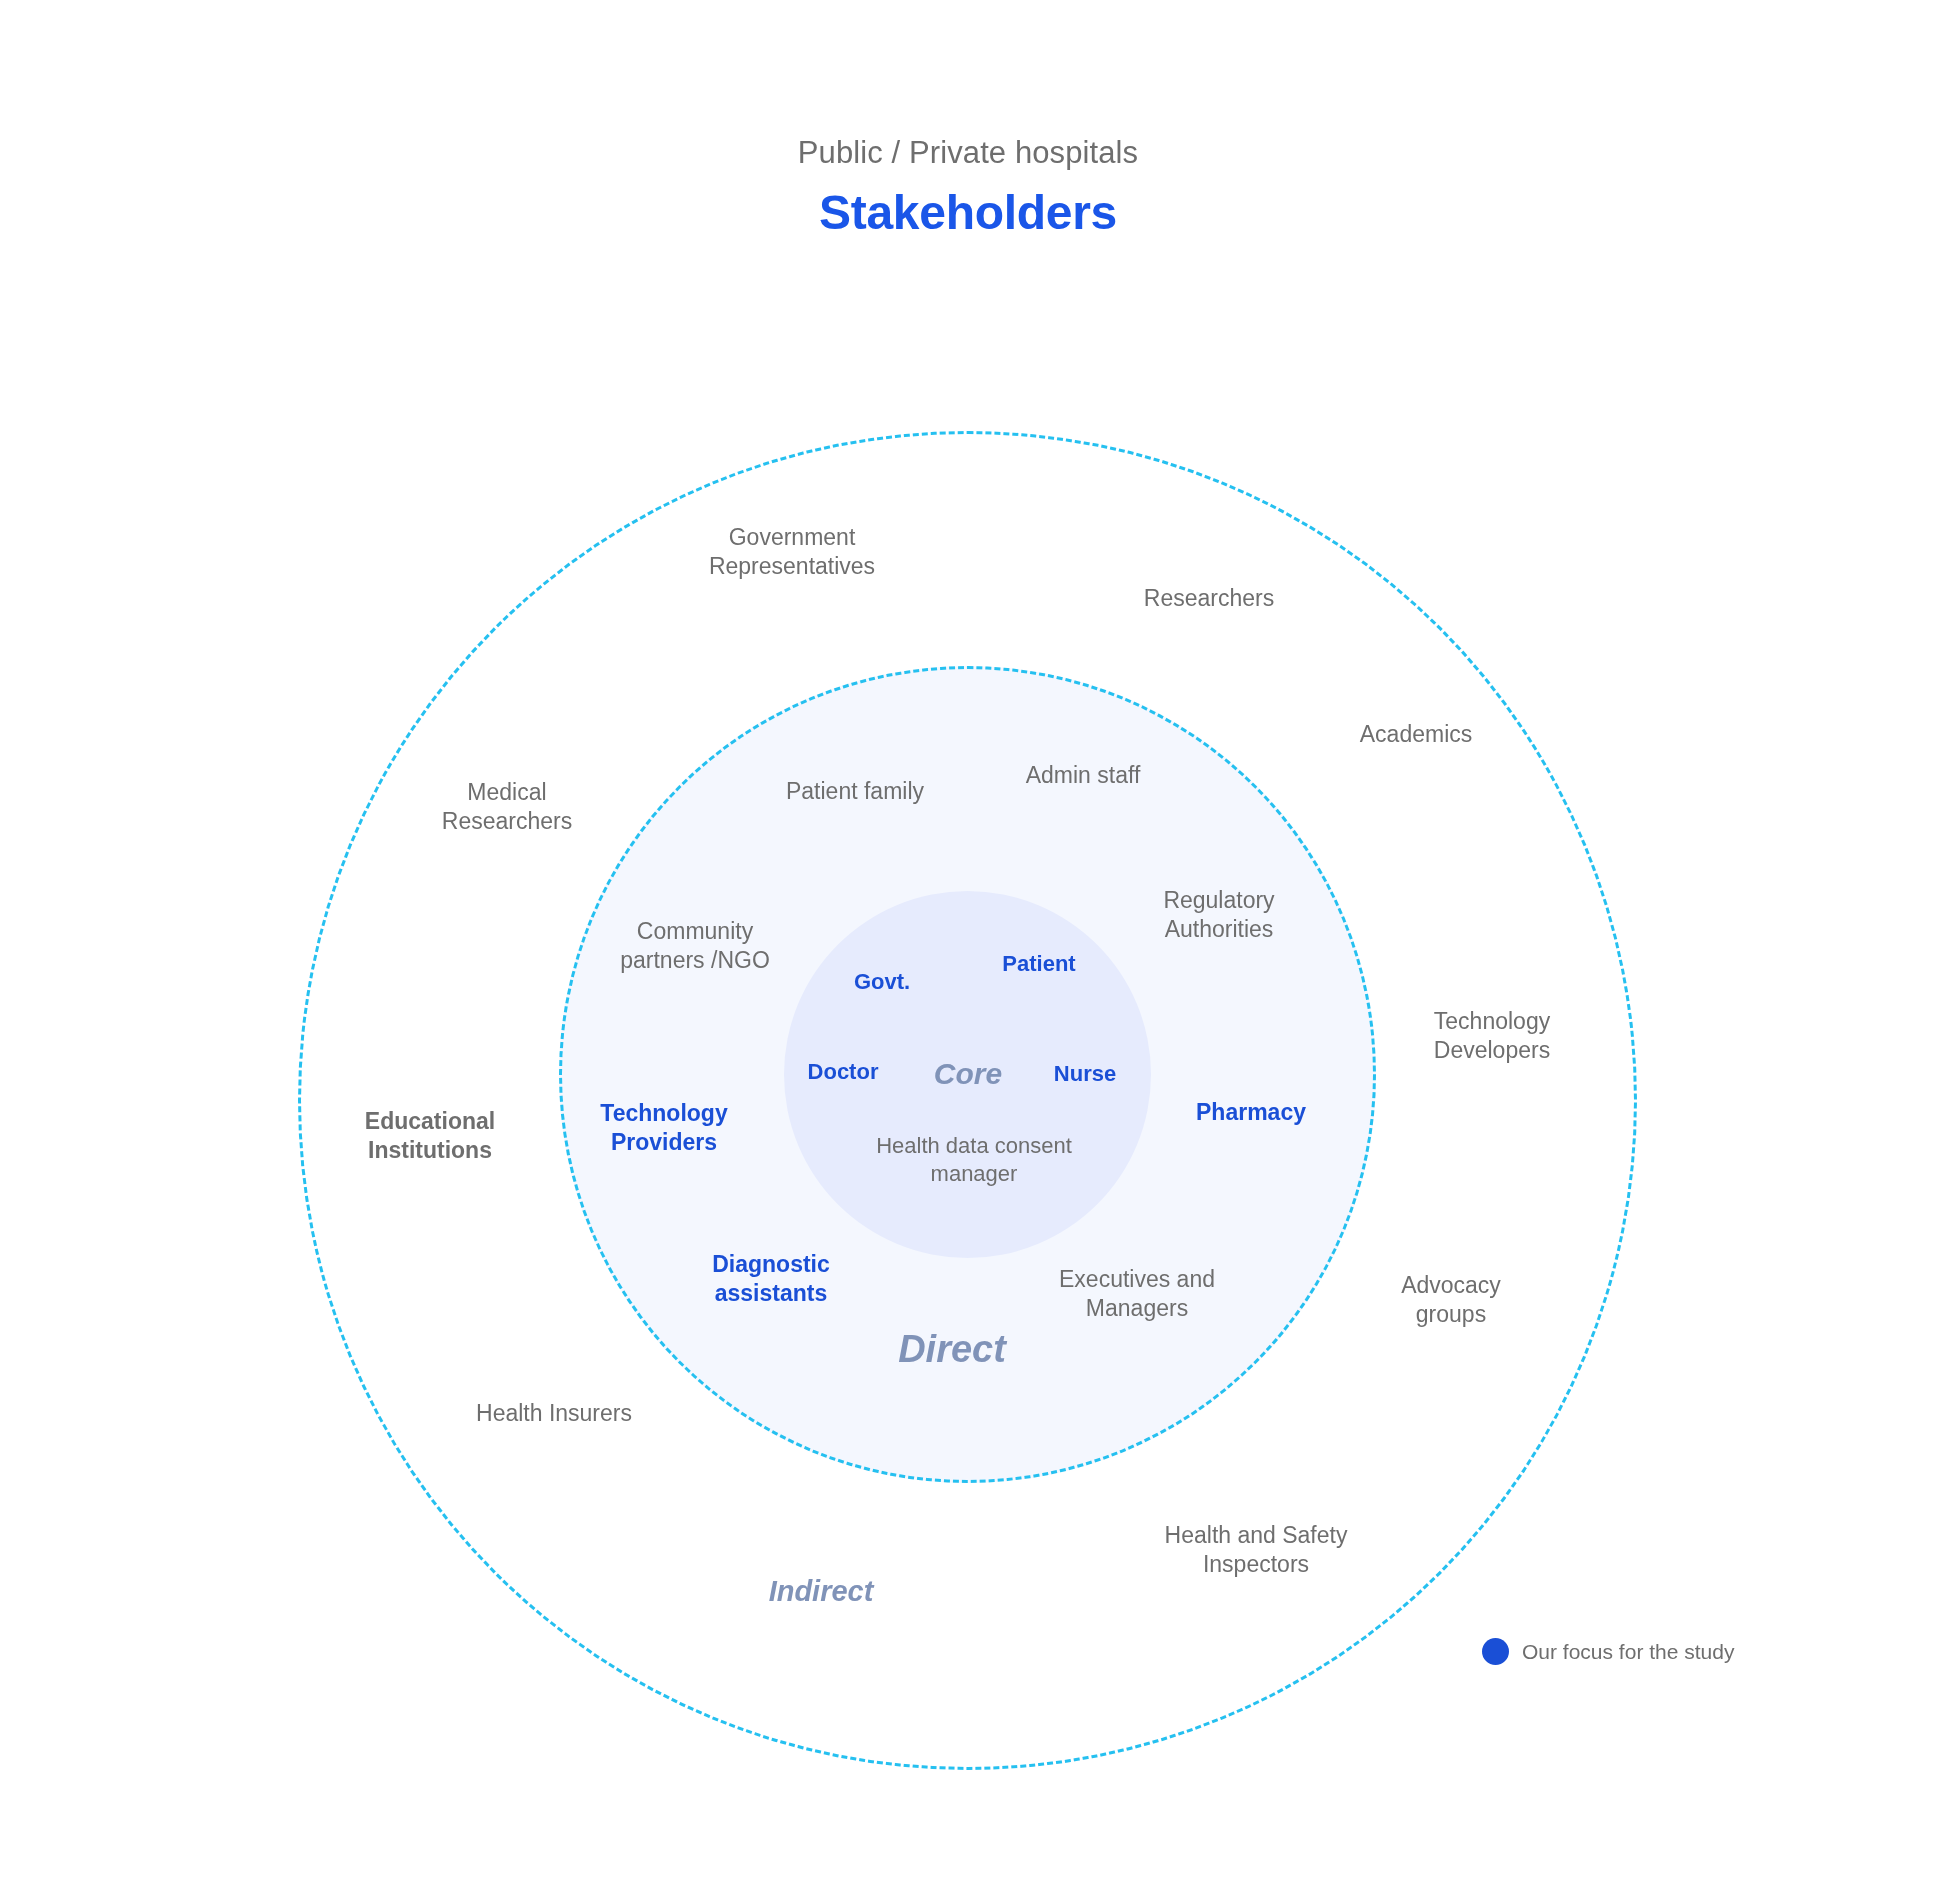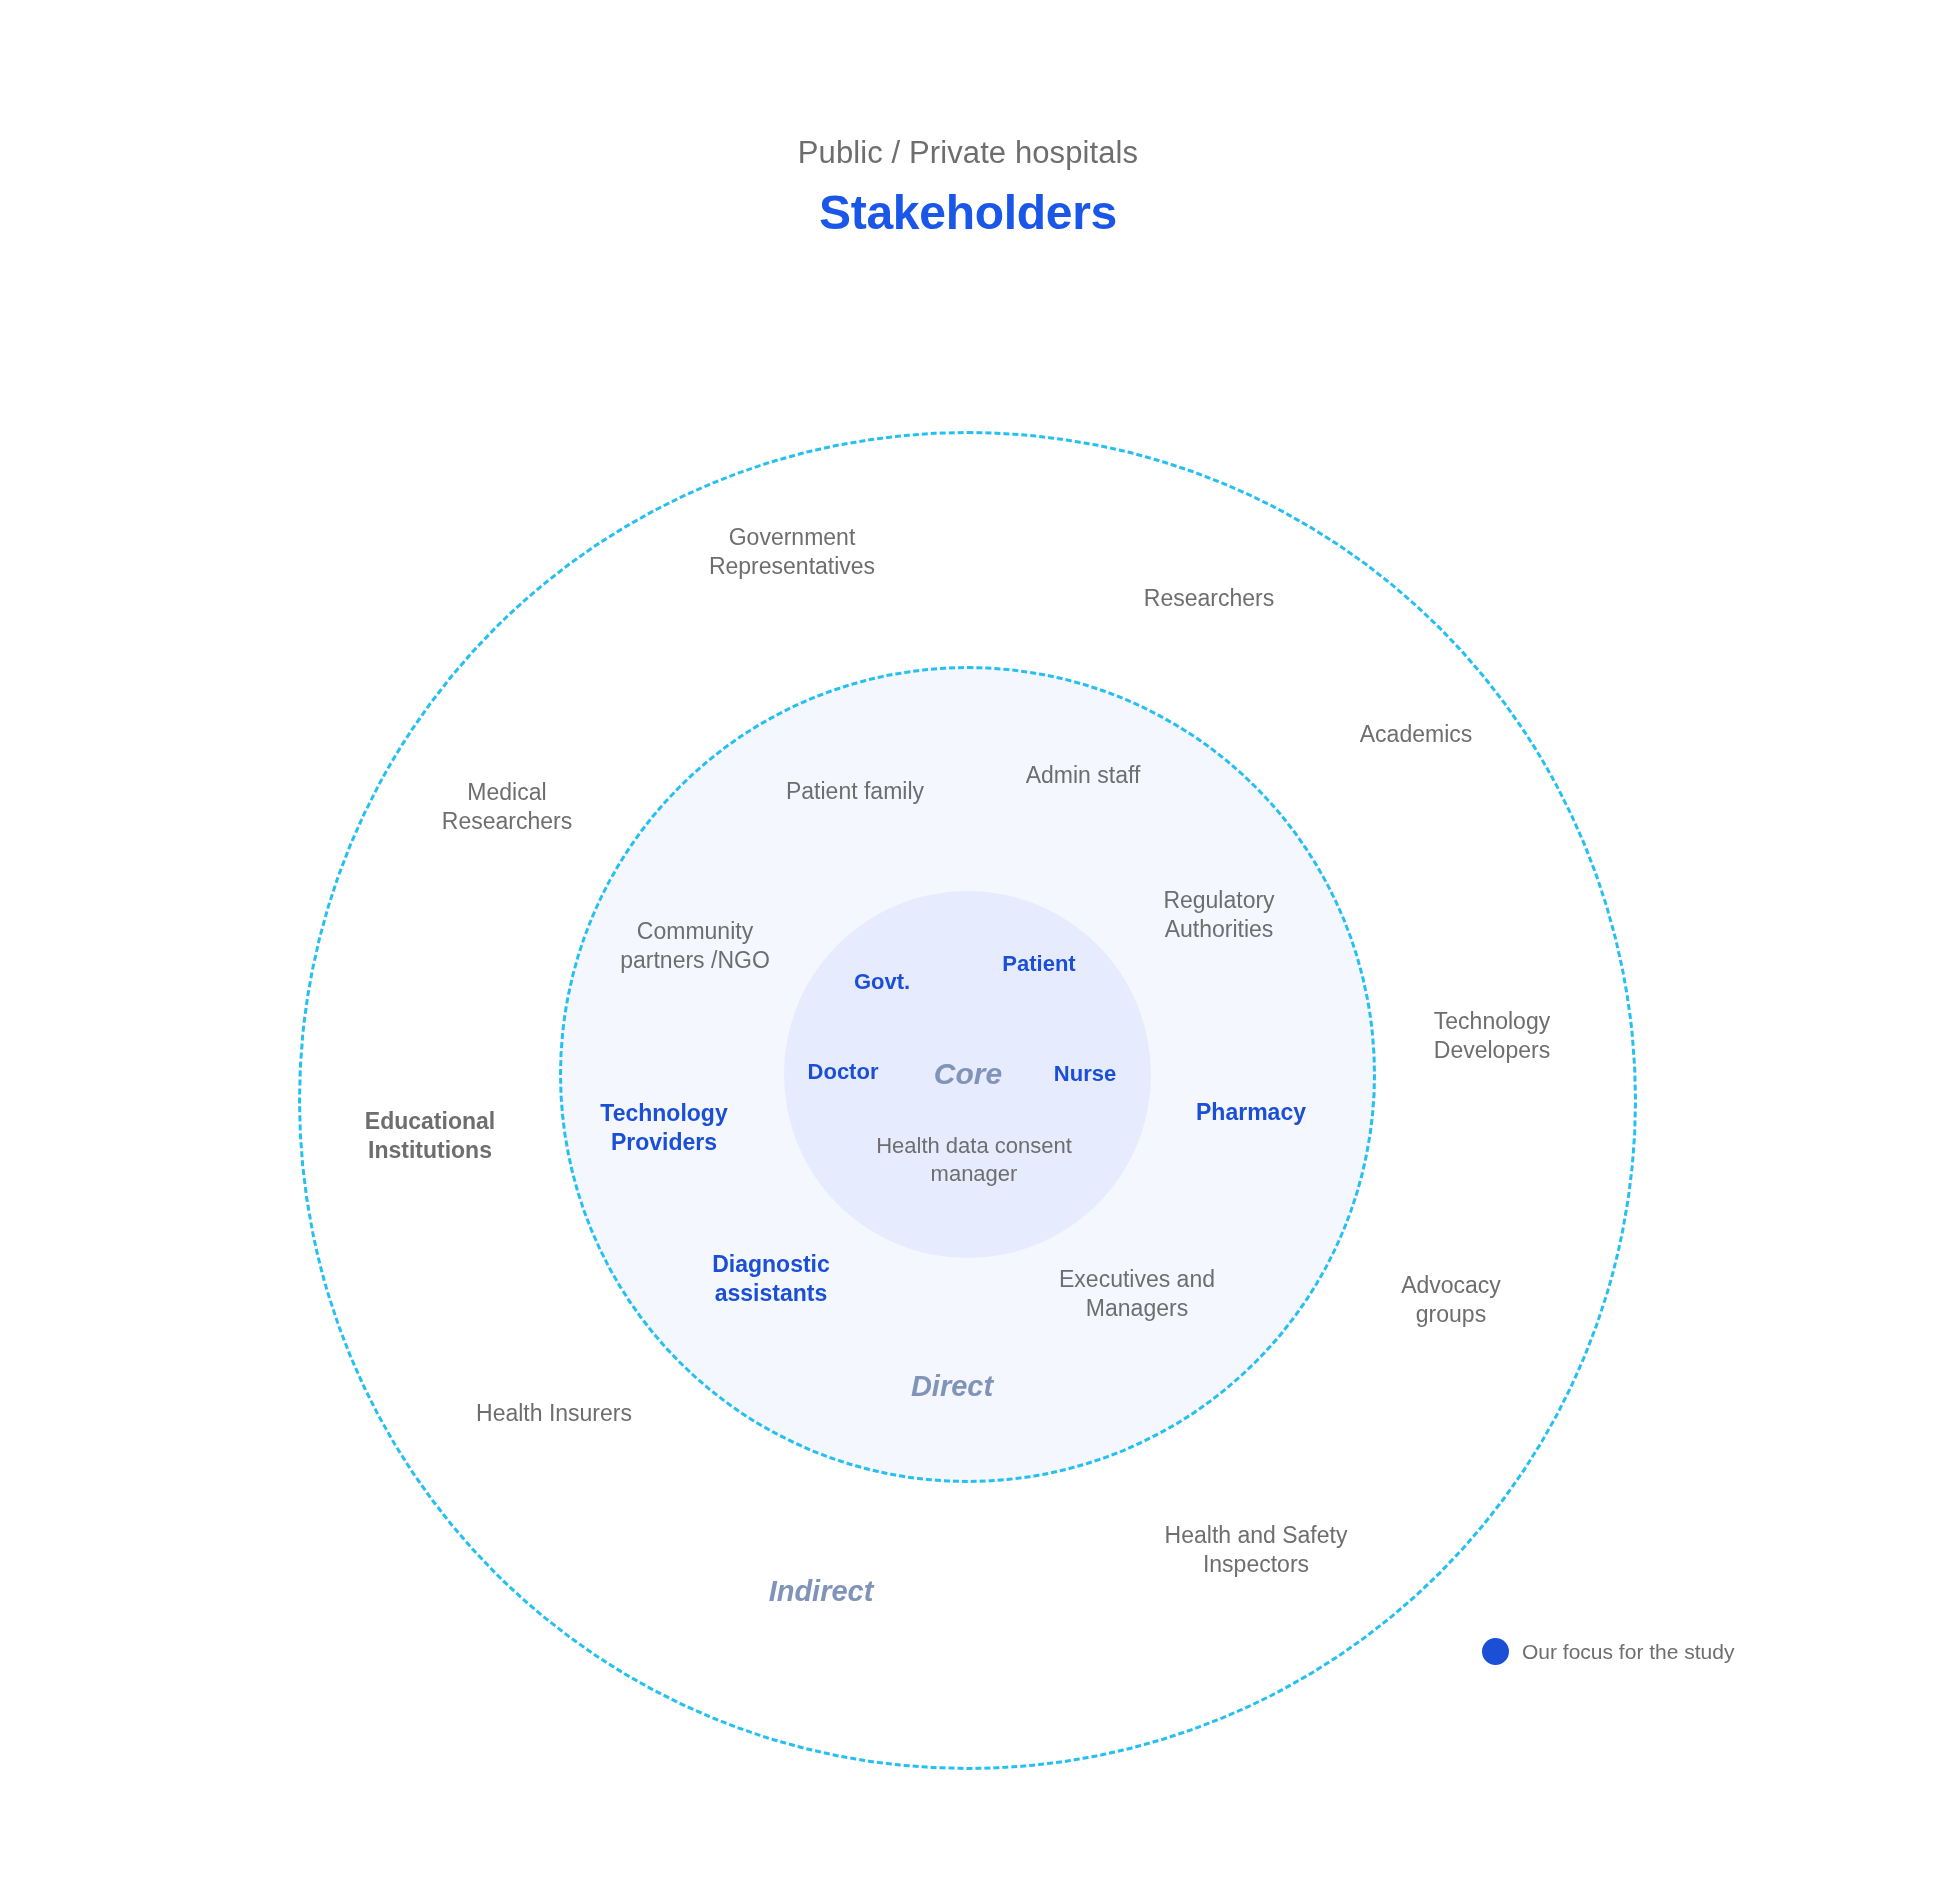--- a/index.html
+++ b/index.html
@@ -122,21 +122,21 @@
   .ring-name {
     position: absolute;
     transform: translate(-50%, -50%);
     font-style: italic;
     font-weight: 700;
     color: #8093b8;
     text-align: center;
     white-space: nowrap;
   }
   .ring-name-core { font-size: 30px; }
-  .ring-name-direct { font-size: 29px; margin-top: 37px; }
+  .ring-name-direct { font-size: 38px; }
   .ring-name-indirect { font-size: 29px; }
 
   
   .legend {
     position: absolute;
     left: 1482px;
     top: 1638px;
     display: flex;
     align-items: center;
     gap: 13px;

